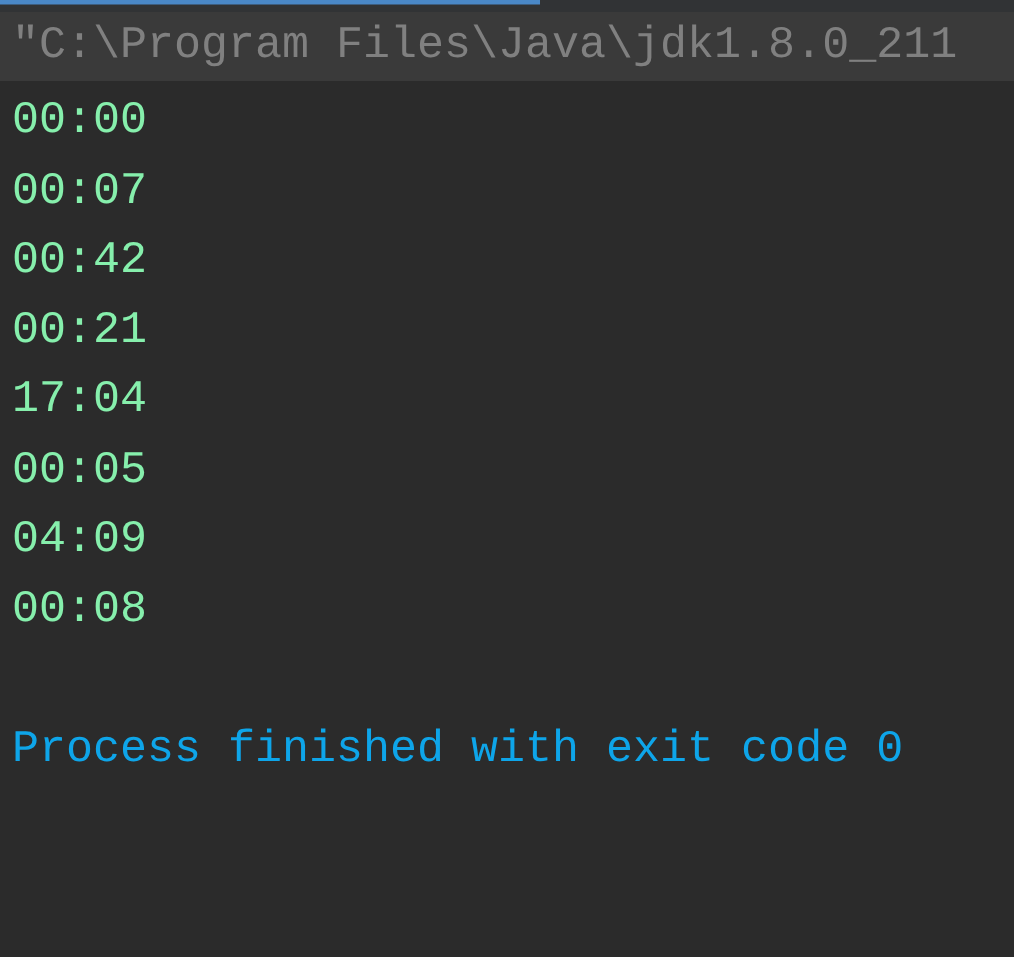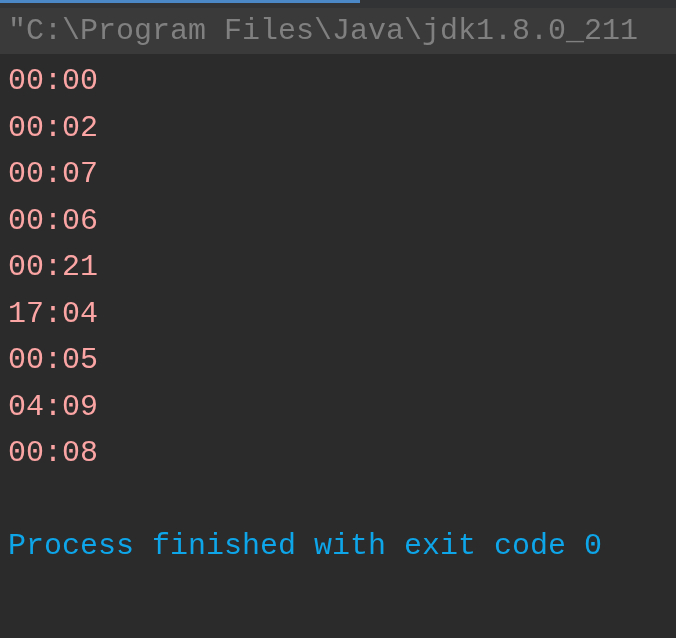--- a/index.html
+++ b/index.html
@@ -38,43 +38,42 @@
       overflow: hidden;
       color: #808080;
       line-height: 1.4;
     }
     .output-area {
       padding: 4px 8px;
     }
     .output-line {
       line-height: 1.55;
       white-space: pre;
-      color: #fca5a5;
+      color: #86efac;
     }
     .blank-line {
       height: 1.55em;
     }
     .exit-line {
       line-height: 1.55;
       white-space: pre;
       color: #0ea5e9;
     }
   </style>
 </head>
 <body>
 
 <div class="top-border"></div>
 
 <div class="command-line">"C:\Program Files\Java\jdk1.8.0_211</div>
 
 <div class="output-area">
   <div class="output-line">00:00</div>
-  <div class="output-line">00:02</div>
   <div class="output-line">00:07</div>
-  <div class="output-line">00:06</div>
+  <div class="output-line">00:42</div>
   <div class="output-line">00:21</div>
   <div class="output-line">17:04</div>
   <div class="output-line">00:05</div>
   <div class="output-line">04:09</div>
   <div class="output-line">00:08</div>
   <div class="blank-line"></div>
   <div class="exit-line">Process finished with exit code 0</div>
 </div>
 
 </body></html>

